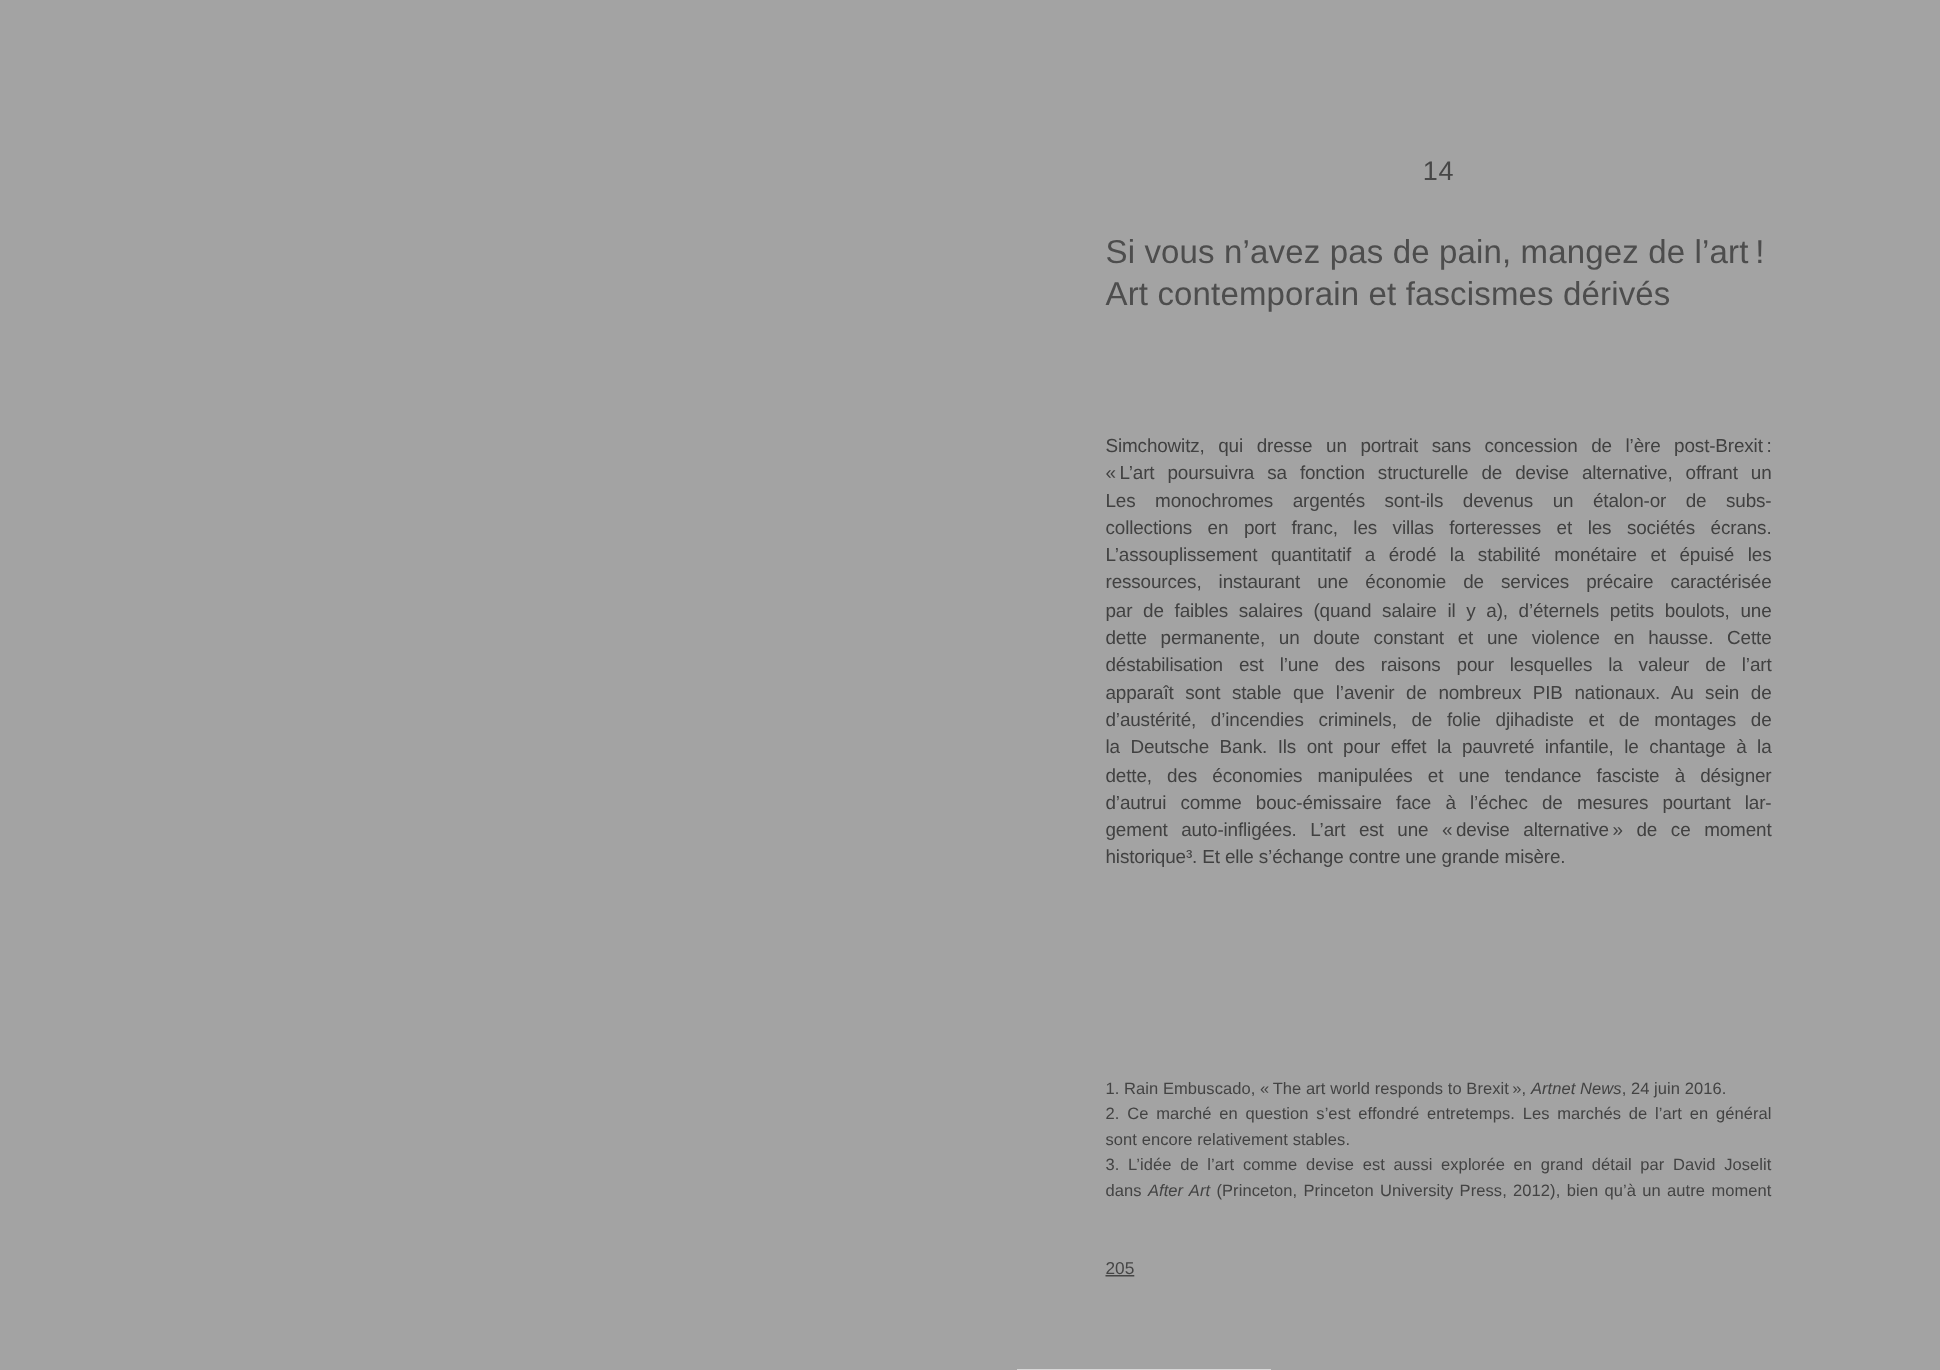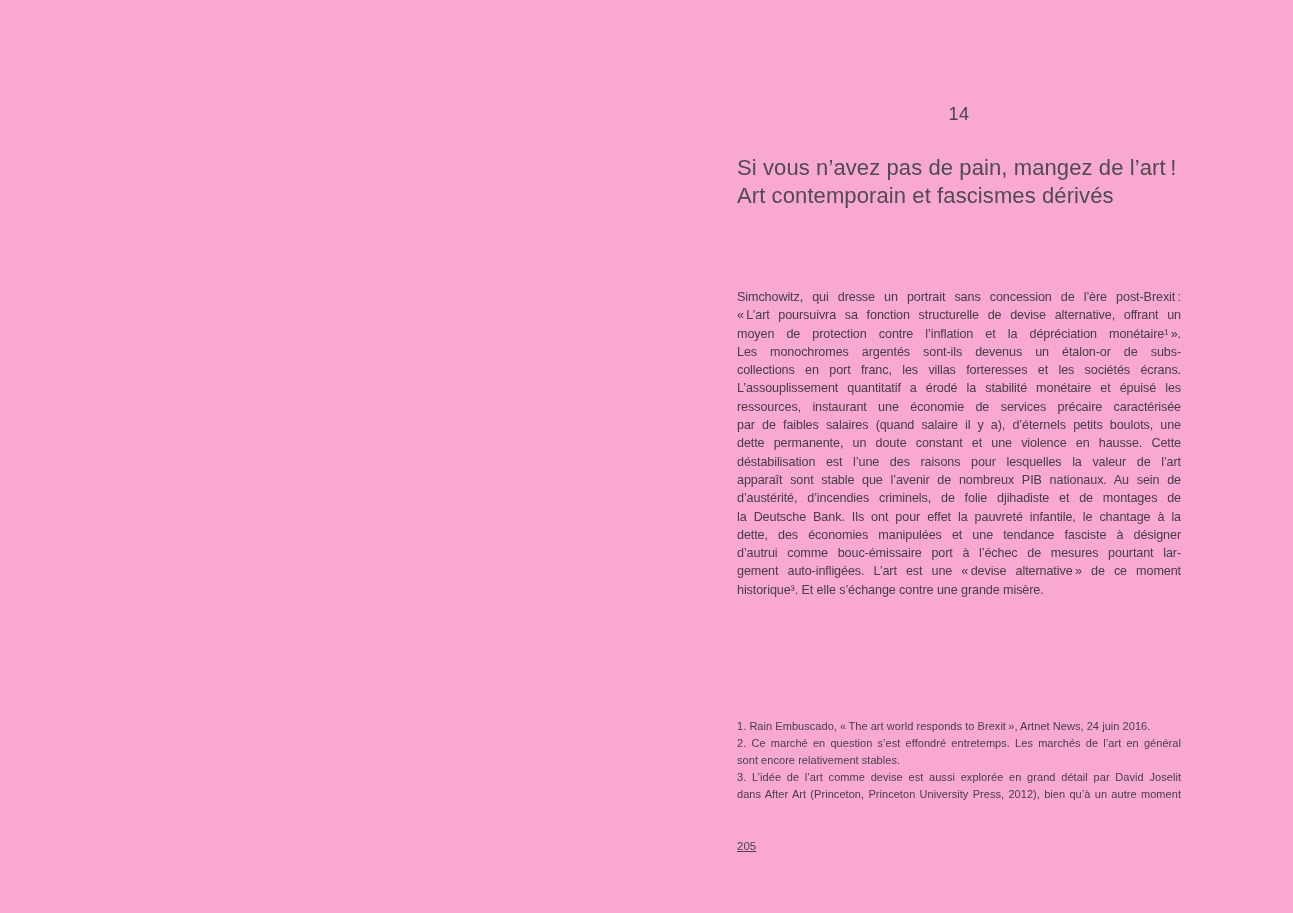--- a/index.html
+++ b/index.html
@@ -4,21 +4,21 @@
 <style>
   html, body {
     margin: 0;
     padding: 0;
     background: #ffffff;
   }
   .page {
     position: relative;
     width: 1293px;
     height: 913px;
-    background: #f9a8d4;
+    background: #a3a3a3;
     font-family: "Liberation Sans", sans-serif;
     overflow: hidden;
   }
   .col {
     position: absolute;
     left: 737px;
     width: 444px;
   }
   .chapter-number {
     top: 101px;
@@ -57,21 +57,21 @@
     color: #434343;
     letter-spacing: 0.05px;
   }
   .fline {
     white-space: nowrap;
   }
   .fline.just {
     text-align: justify;
     text-align-last: justify;
   }
-  .it { }
+  .it { font-style: italic; }
   .page-number {
     top: 838px;
     text-align: left;
     font-size: 11.5px;
     line-height: 16px;
     color: #454545;
     text-decoration: underline;
   }
 </style>
 </head>
@@ -82,33 +82,32 @@
   <div class="col chapter-number">14</div>
 
   <div class="col chapter-title">
     <div>Si vous n’avez pas de pain, mangez de l’art !</div>
     <div>Art contemporain et fascismes dérivés</div>
   </div>
 
   <div class="col body-paragraph">
       <div class="bline">Simchowitz, qui dresse un portrait sans concession de l’ère post-Brexit :</div>
       <div class="bline">« L’art poursuivra sa fonction structurelle de devise alternative, offrant un</div>
-      <div class="bline">moyen de protection contre l’inflation et la dépréciation monétaire¹ ».</div>
       <div class="bline">Les monochromes argentés sont-ils devenus un étalon-or de subs-</div>
       <div class="bline">collections en port franc, les villas forteresses et les sociétés écrans.</div>
       <div class="bline">L’assouplissement quantitatif a érodé la stabilité monétaire et épuisé les</div>
       <div class="bline">ressources, instaurant une économie de services précaire caractérisée</div>
       <div class="bline">par de faibles salaires (quand salaire il y a), d’éternels petits boulots, une</div>
       <div class="bline">dette permanente, un doute constant et une violence en hausse. Cette</div>
       <div class="bline">déstabilisation est l’une des raisons pour lesquelles la valeur de l’art</div>
       <div class="bline">apparaît sont stable que l’avenir de nombreux PIB nationaux. Au sein de</div>
       <div class="bline">d’austérité, d’incendies criminels, de folie djihadiste et de montages de</div>
       <div class="bline">la Deutsche Bank. Ils ont pour effet la pauvreté infantile, le chantage à la</div>
       <div class="bline">dette, des économies manipulées et une tendance fasciste à désigner</div>
-      <div class="bline">d’autrui comme bouc-émissaire port à l’échec de mesures pourtant lar-</div>
+      <div class="bline">d’autrui comme bouc-émissaire face à l’échec de mesures pourtant lar-</div>
       <div class="bline">gement auto-infligées. L’art est une « devise alternative » de ce moment</div>
       <div class="bline bline-last">historique³. Et elle s’échange contre une grande misère.</div>
     </div>
 
   <div class="col footnotes">
       <div class="fline"><span>1. Rain Embuscado, « The art world responds to Brexit », </span><span class="it">Artnet News</span><span>, 24 juin 2016.</span></div>
       <div class="fline just"><span>2. Ce marché en question s’est effondré entretemps. Les marchés de l’art en général</span></div>
       <div class="fline"><span>sont encore relativement stables.</span></div>
       <div class="fline just"><span>3. L’idée de l’art comme devise est aussi explorée en grand détail par David Joselit</span></div>
       <div class="fline just"><span>dans </span><span class="it">After Art</span><span> (Princeton, Princeton University Press, 2012), bien qu’à un autre moment</span></div>

